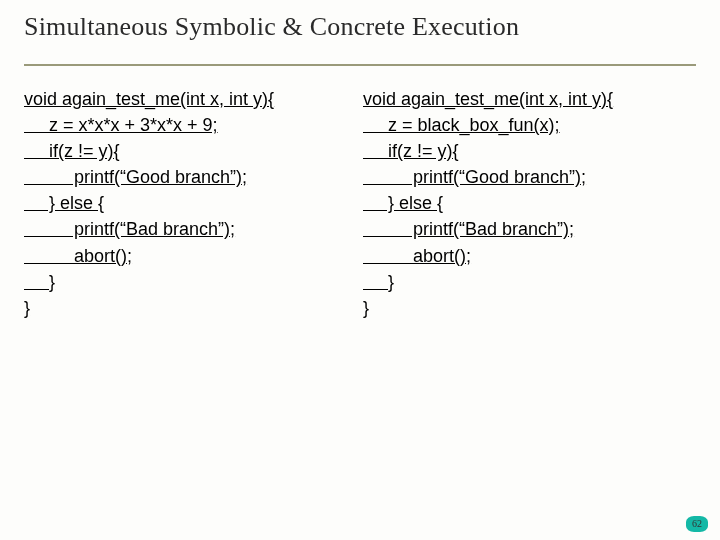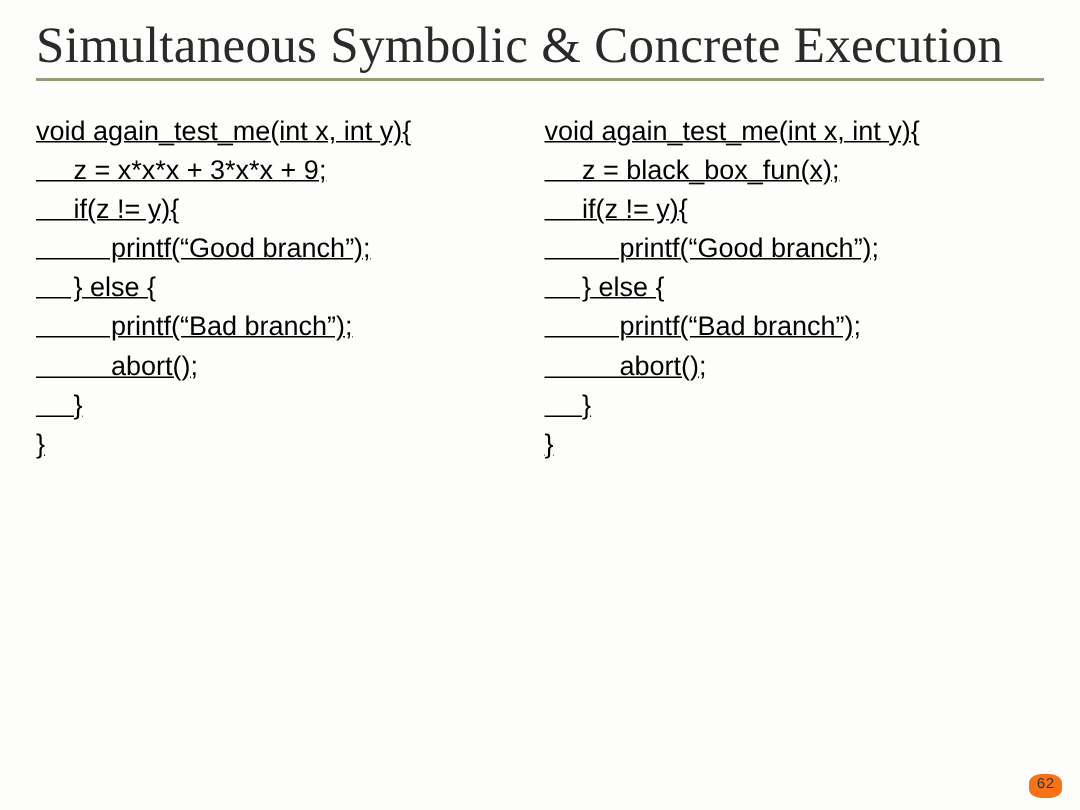--- a/index.html
+++ b/index.html
@@ -13,24 +13,24 @@
   }
   .slide {
     width: 720px;
     height: 540px;
     position: relative;
     box-sizing: border-box;
     padding: 12px 24px 0 24px;
   }
   .title {
     font-family: Garamond, "Times New Roman", Times, serif;
-    font-size: 34px;
+    font-size: 26px;
     color: #2a2a2a;
     letter-spacing: 0.2px;
-    padding-bottom: 2px;
+    padding-bottom: 22px;
     border-bottom: 2px solid #9a9a7a;
     margin-bottom: 20px;
   }
   .cols {
     display: flex;
     flex-direction: row;
     gap: 6px;
     text-decoration: underline;
   }
   .col {
@@ -40,23 +40,23 @@
     color: #000;
     white-space: pre;
     font-family: Arial, Helvetica, sans-serif;
   }
   .page-num {
     position: absolute;
     right: 12px;
     bottom: 8px;
     width: 22px;
     height: 16px;
-    background: #f97316;
+    background: #14b8a6;
     font-size: 10px;
-    font-family: Liberation Mono, monospace;
+    font-family: Liberation Serif, serif;
     text-align: center;
     line-height: 16px;
     color: #333;
     border-radius: 8px / 6px;
   }
 </style>
 </head>
 <body>
 
 <div class="slide">

